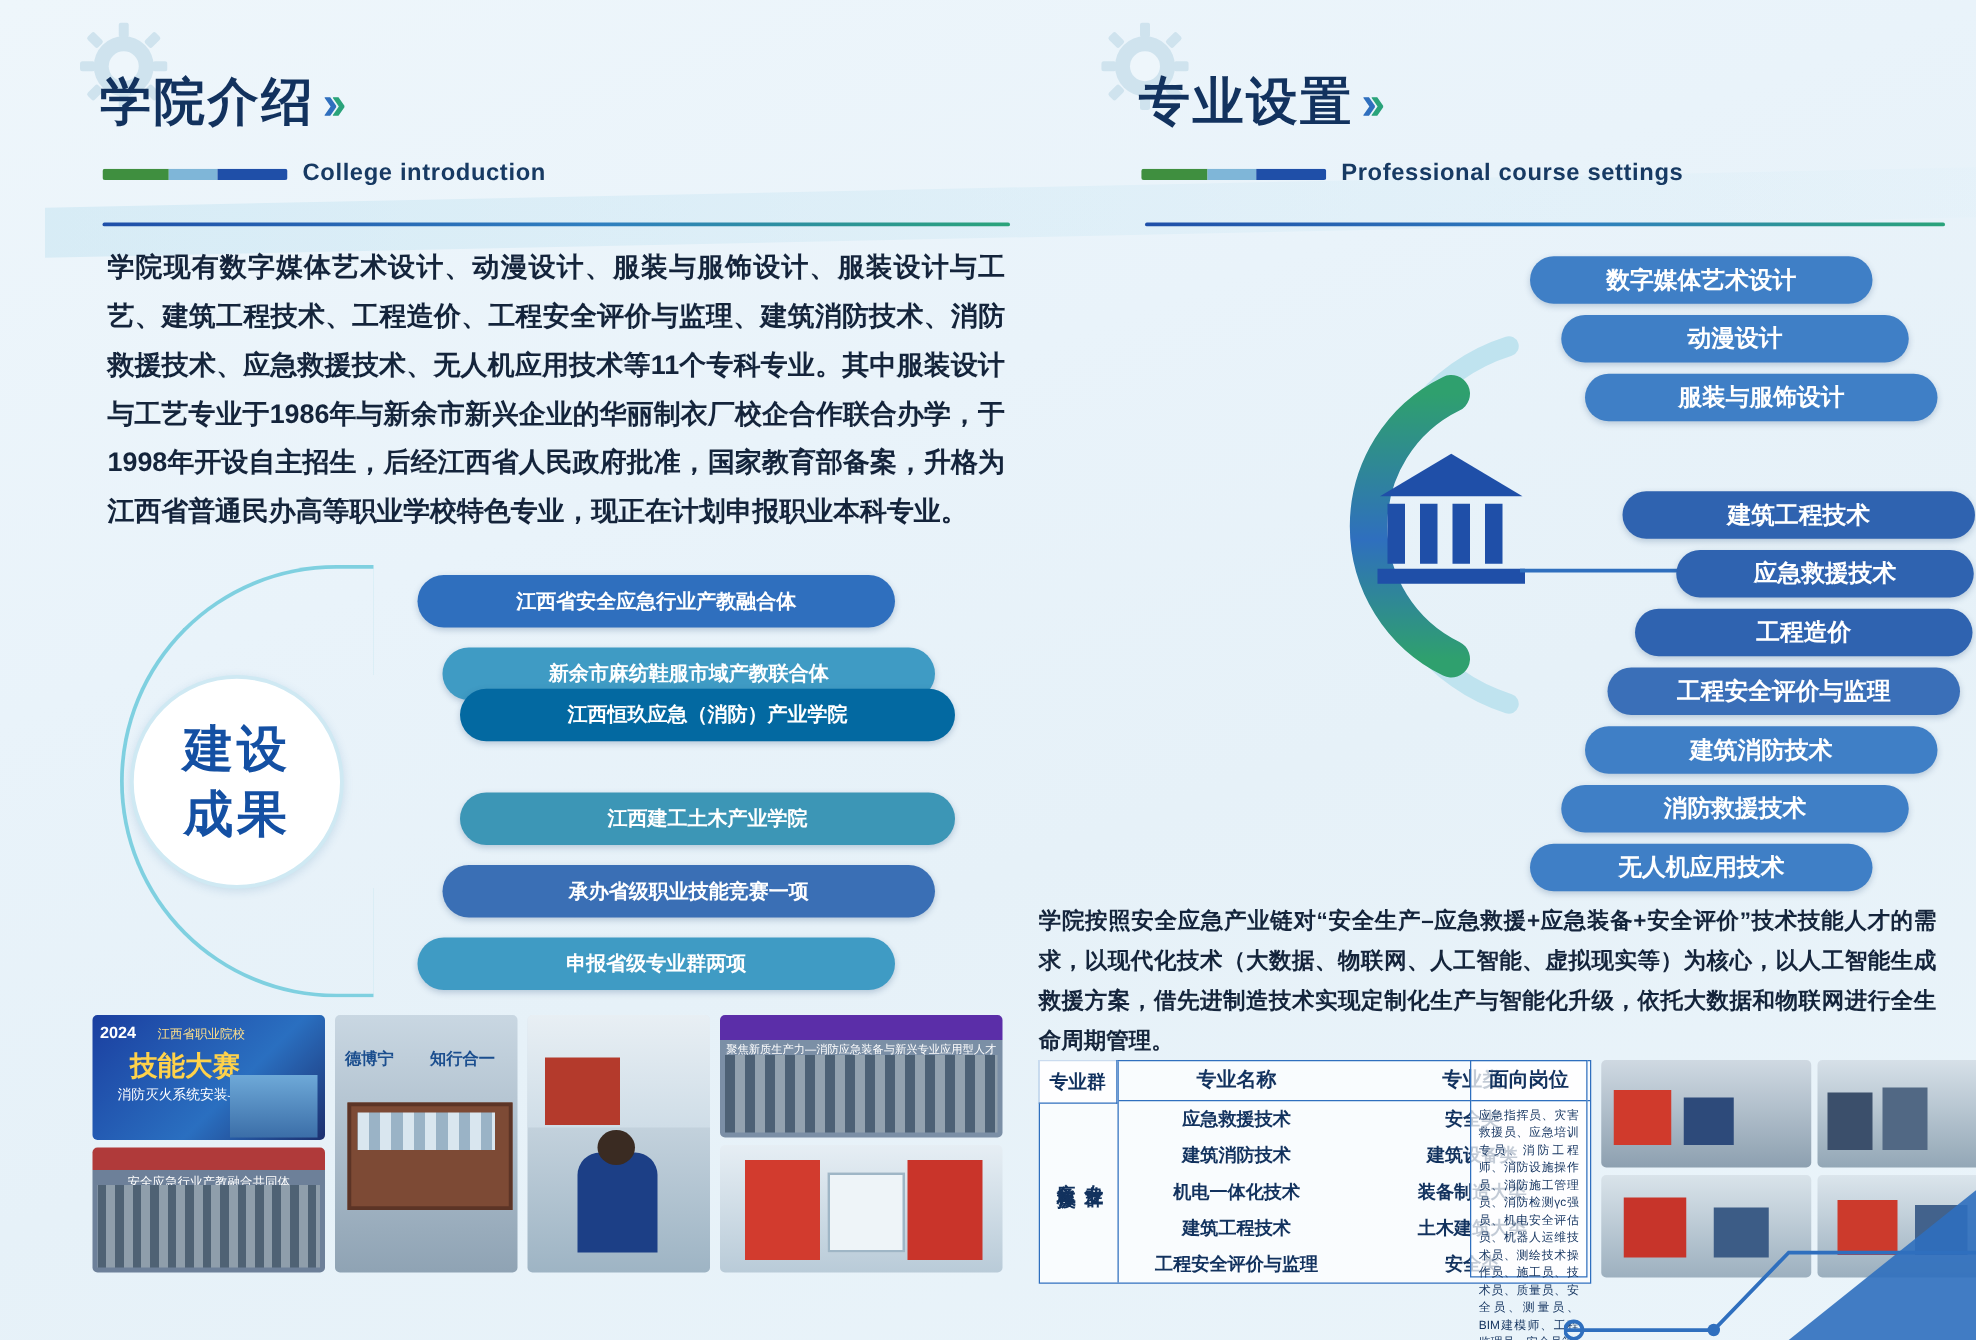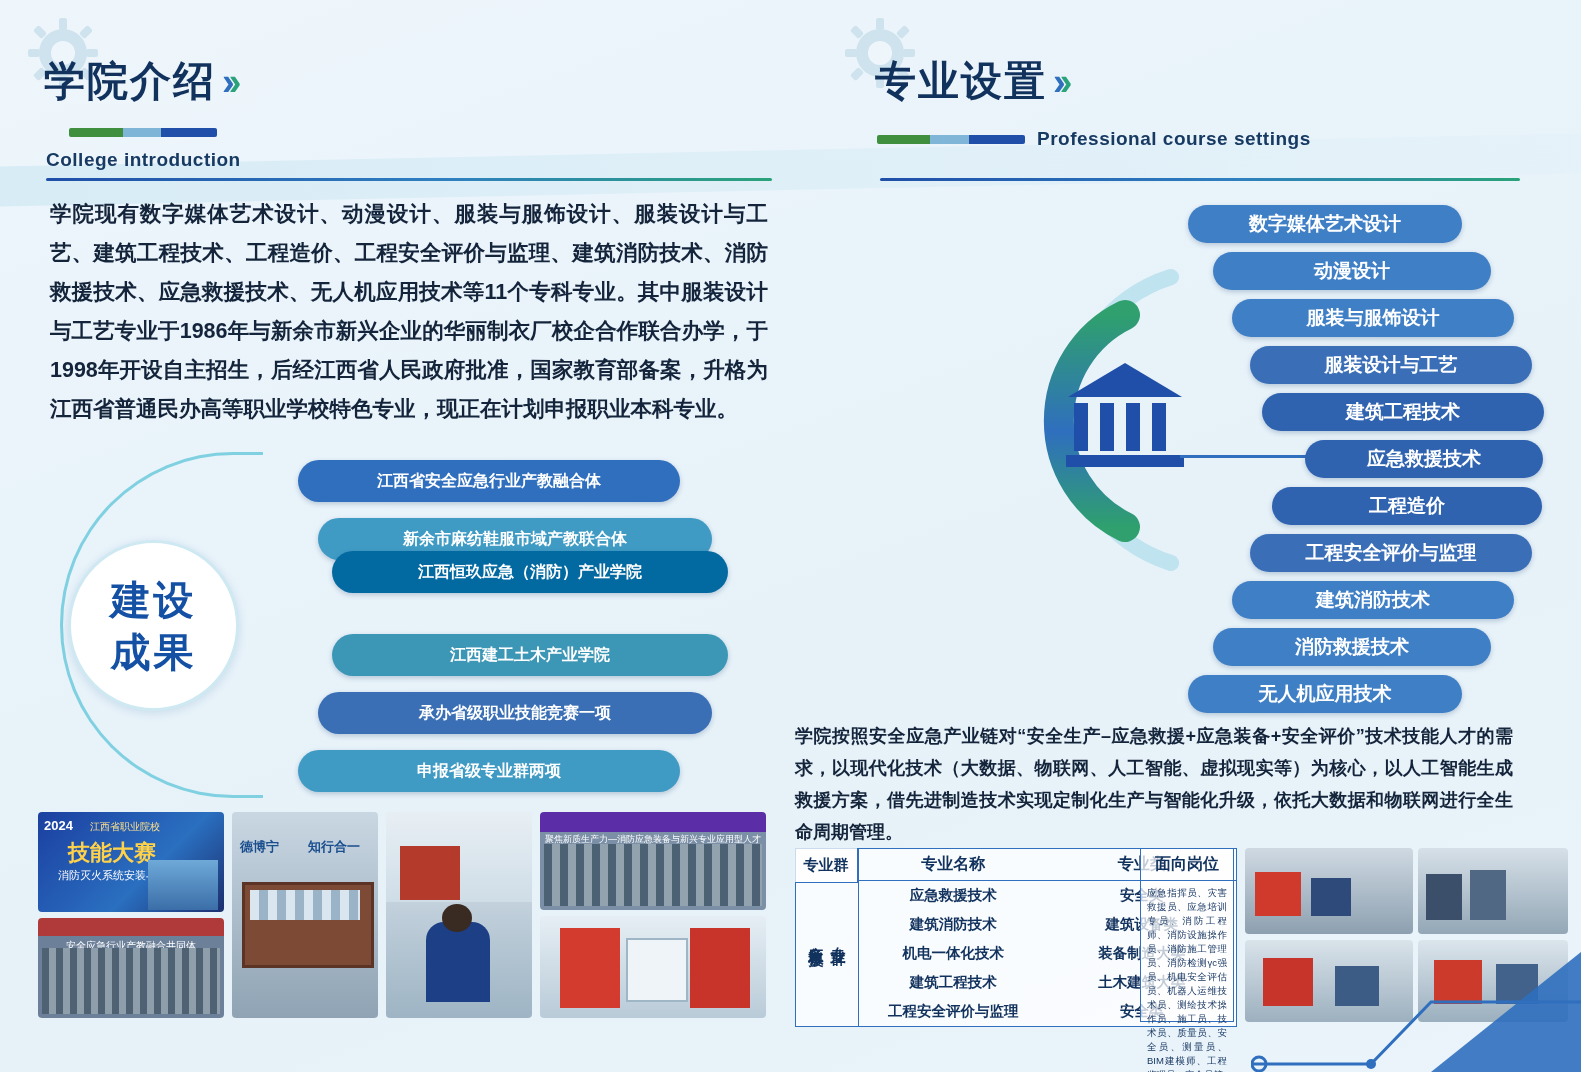--- a/index.html
+++ b/index.html
@@ -1,21 +1,21 @@
 <!DOCTYPE html>
 <html><head>
 <meta charset="utf-8">
 <style>
   html,body{margin:0;padding:0;}
   body{
     width:1581px;height:1072px;position:relative;overflow:hidden;
     font-family:"Liberation Sans","DejaVu Sans",sans-serif;
     background:linear-gradient(160deg,#eef6fb 0%,#e9f3fa 35%,#e6f1f8 60%,#eaf4fa 100%);
   }
-  .page{position:absolute;inset:0;}
+  .page{position:absolute;inset:0;margin-left:36px;}
   
   .wave{position:absolute;left:0;right:0;top:150px;height:40px;
     background:linear-gradient(90deg,rgba(190,225,240,.45),rgba(215,238,248,.15));
     transform:skewY(-1.2deg);}
 
   
   .sec-head{position:absolute;}
   .gear{position:absolute;left:0;top:0;width:70px;height:70px;}
   .gear svg{display:block}
   .head-title{font-size:41px;font-weight:bold;color:#12325e;letter-spacing:2px;
@@ -105,21 +105,21 @@
             <rect x="8" y="50" width="8" height="12" rx="2" transform="rotate(45 12 56)"></rect>
             <rect x="54" y="50" width="8" height="12" rx="2" transform="rotate(-45 58 56)"></rect>
           </g>
         </g>
         <circle cx="35" cy="35" r="12" fill="#eef6fb"></circle>
       </svg>
     </div>
     <div style="position:absolute;left:16px;top:36px;">
       <span class="head-title">学院介绍</span><span class="chev">›<span class="g">›</span></span>
     </div>
-    <div class="sub-row" style="position:absolute;left:18px;top:100px;flex-direction:column;">
+    <div class="sub-row" style="position:absolute;left:18px;top:100px;">
       <div class="bar">
           <i class="b1"></i>
           <i class="b2"></i>
           <i class="b3"></i>
         </div>
       <div class="sub-en">College introduction</div>
     </div>
   </div>
   <div class="rule" style="left:46px;top:178px;width:726px;"></div>
 
@@ -246,23 +246,20 @@
 
   <div class="mpill" style="left:1213px;top:252px;width:278px;background:#3f7fc6">
       <span>动漫设计</span>
     </div>
   <div class="mpill" style="left:1188px;top:205px;width:274px;background:#3f7fc6">
       <span>数字媒体艺术设计</span>
     </div>
   <div class="mpill" style="left:1232px;top:299px;width:282px;background:#3f7fc6">
       <span>服装与服饰设计</span>
     </div>
-  <div class="mpill" style="left:1250px;top:346px;width:282px;background:#3a6fb8">
-      <span>服装设计与工艺</span>
-    </div>
   <div class="mpill" style="left:1262px;top:393px;width:282px;background:#2f63b0">
       <span>建筑工程技术</span>
     </div>
   <div class="mpill" style="left:1305px;top:440px;width:238px;background:#2f63b0">
       <span>应急救援技术</span>
     </div>
   <div class="mpill" style="left:1272px;top:487px;width:270px;background:#2f63b0">
       <span>工程造价</span>
     </div>
   <div class="mpill" style="left:1250px;top:534px;width:282px;background:#3a6fb8">

